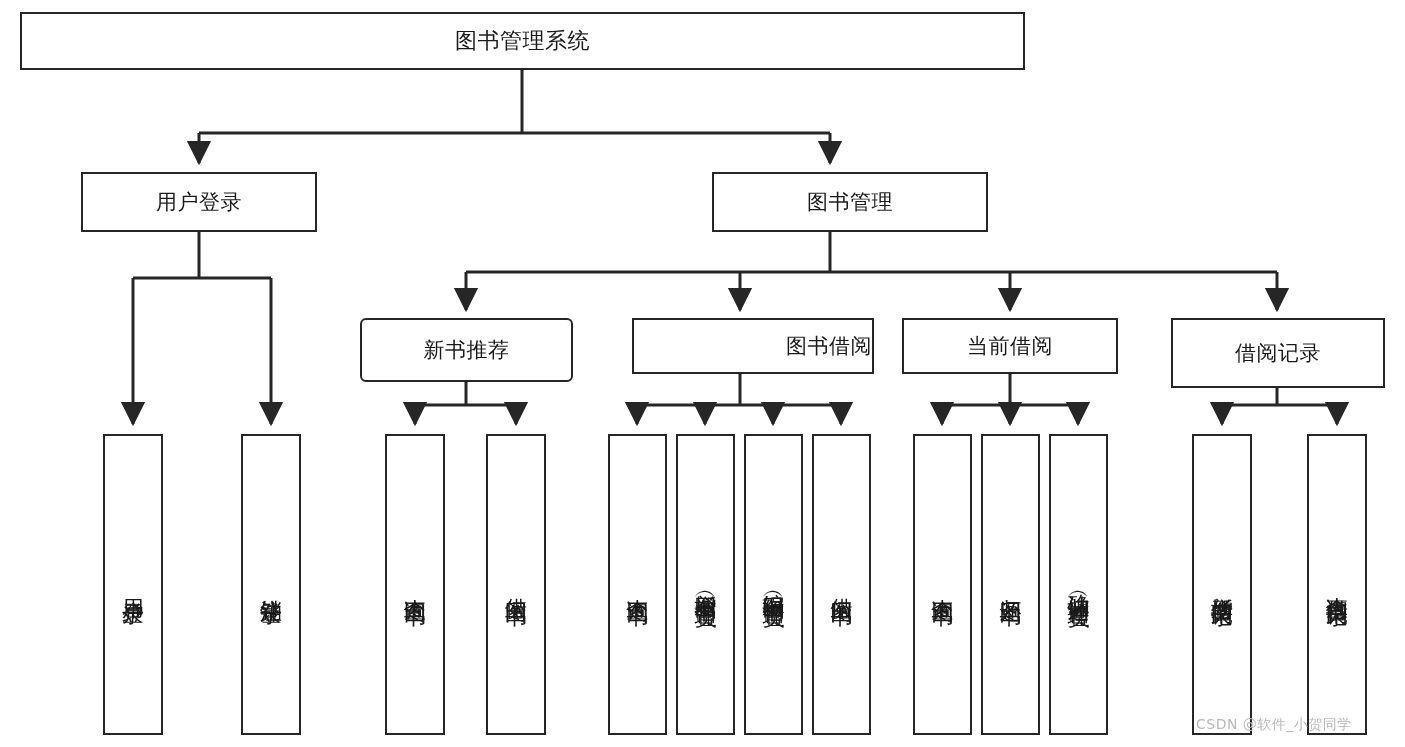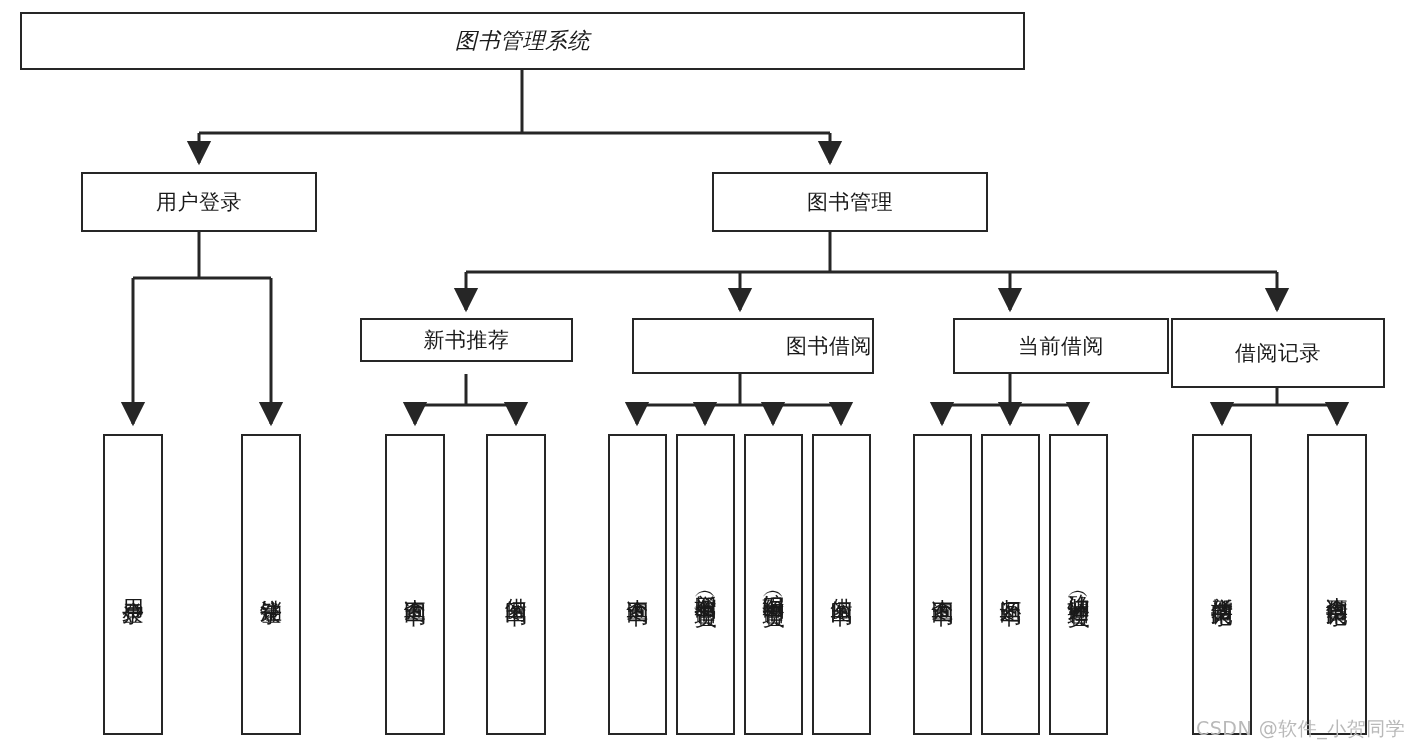--- a/index.html
+++ b/index.html
@@ -43,40 +43,39 @@
     line-height: 1.05;
     letter-spacing: 0.5px;
   }
   
   .node.h .lbl {
     writing-mode: horizontal-tb;
     font-size: 21px;
   }
   .node.root .lbl {
     font-size: 22px;
-    font-style: italic;
   }
   
   .node.v {
     align-items: center;
     justify-content: center;
   }
   .node.v .lbl {
     writing-mode: vertical-rl;
     text-orientation: upright;
     font-size: 22px;
     line-height: 1.18;
     letter-spacing: 2px;
     white-space: nowrap;
     max-height: 100%;
   }
   .watermark {
     position: absolute;
     color: #b9b9b9;
-    font-size: 19px;
+    font-size: 14px;
     letter-spacing: 0.5px;
     white-space: nowrap;
     z-index: 5;
     font-family: "DejaVu Sans", "Liberation Sans", sans-serif;
   }
 </style>
 </head>
 <body>
 
 <div id="canvas">
@@ -135,27 +134,27 @@
     <span class="lbl">图书管理系统</span>
   </div>
 
   <div class="node h" style="left:81px; top:172px; width:236px; height:60px;">
     <span class="lbl">用户登录</span>
   </div>
   <div class="node h" style="left:712px; top:172px; width:276px; height:60px;">
     <span class="lbl">图书管理</span>
   </div>
 
-  <div class="node h" style="left:360px; top:318px; width:213px; height:44px;">
+  <div class="node h" style="left:360px; top:318px; width:213px; height:64px;border-radius:6px;">
     <span class="lbl">新书推荐</span>
   </div>
   <div class="node h" style="left:632px; top:318px; width:242px; height:56px;justify-content:flex-end;">
     <span class="lbl">图书借阅</span>
   </div>
-  <div class="node h" style="left:953px; top:318px; width:216px; height:56px;">
+  <div class="node h" style="left:902px; top:318px; width:216px; height:56px;">
     <span class="lbl">当前借阅</span>
   </div>
   <div class="node h" style="left:1171px; top:318px; width:214px; height:70px;">
     <span class="lbl">借阅记录</span>
   </div>
 
   <div class="node v" style="left:103px; top:434px; width:60px; height:301px;">
     <span class="lbl">用户登录</span>
   </div>
   <div class="node v" style="left:241px; top:434px; width:60px; height:301px;">

